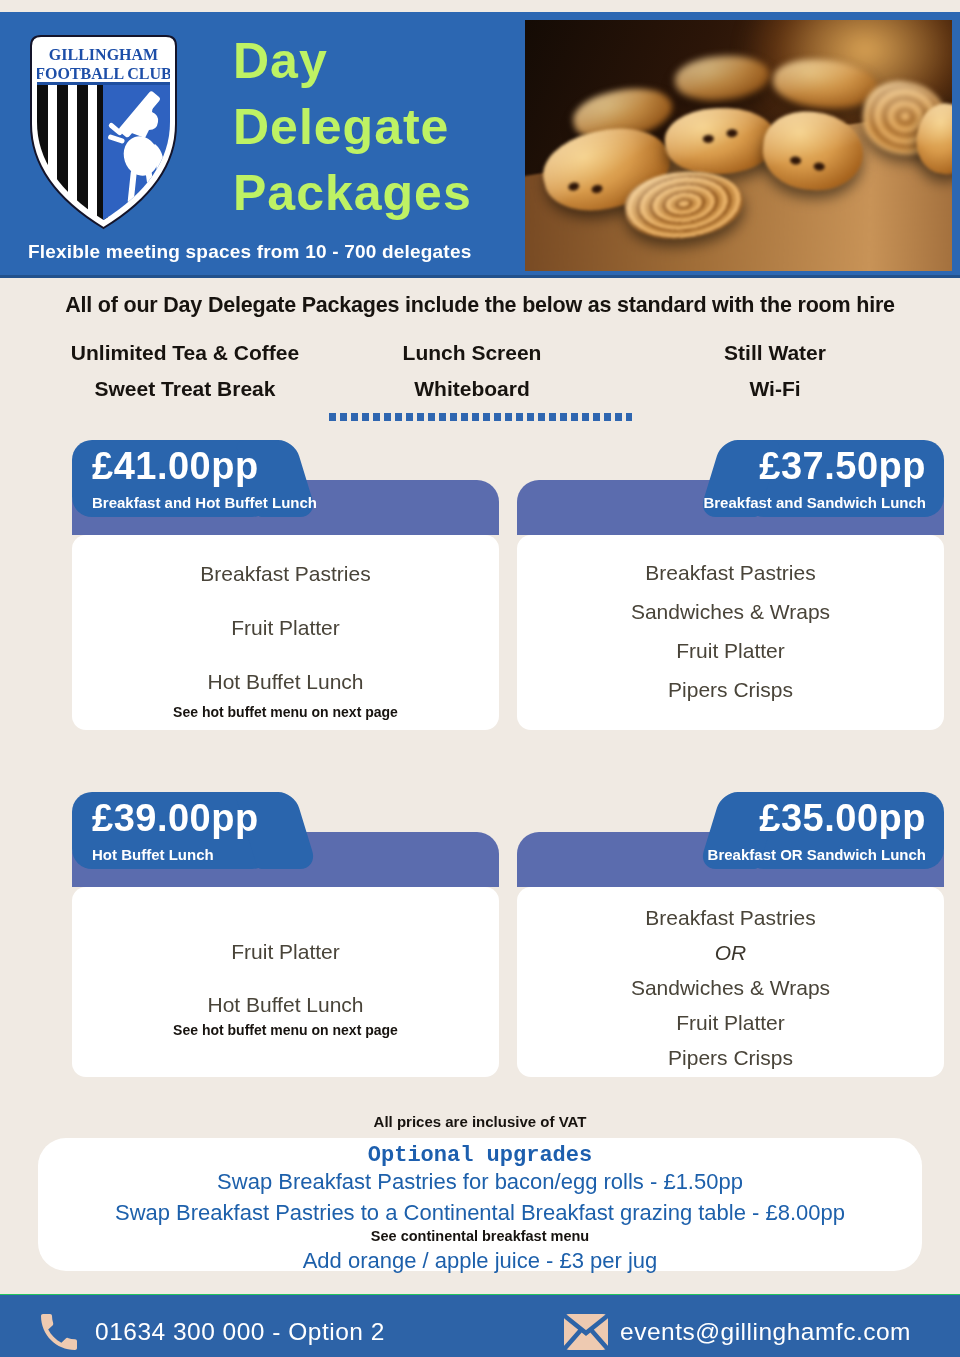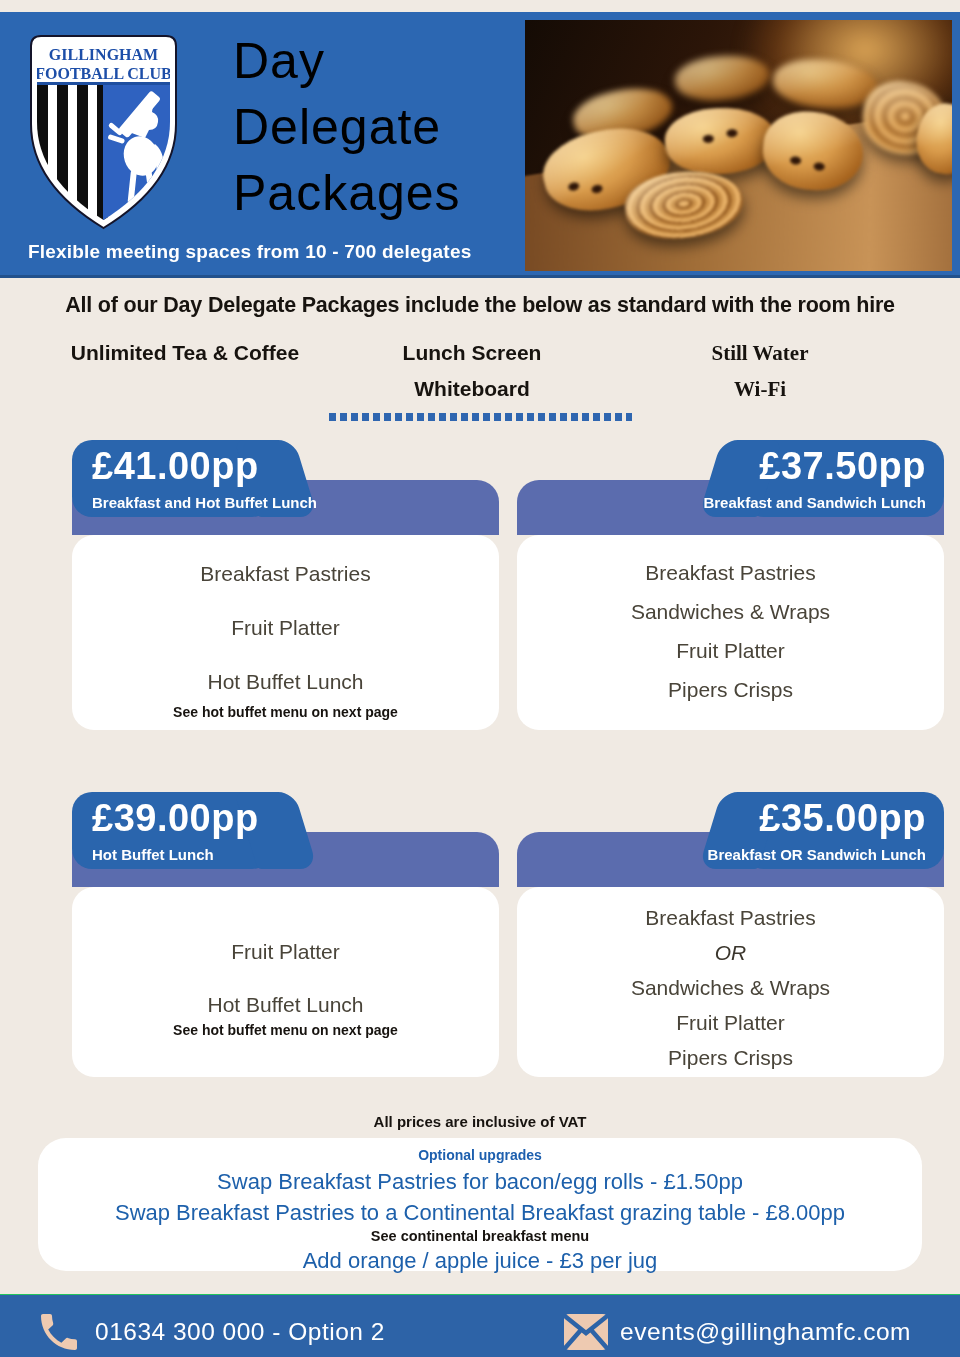--- a/index.html
+++ b/index.html
@@ -3,21 +3,21 @@
 <meta charset="utf-8">
 <style>
   * { margin:0; padding:0; box-sizing:border-box; }
   body { font-family:"Liberation Sans","DejaVu Sans",sans-serif; background:#f0eae3; }
   .page { position:relative; width:960px; height:1357px; background:#f0eae3; overflow:hidden;margin-top:12px; }
 
   
   .header { position:absolute; left:0; top:0; width:960px; height:266px;
             background:#2c67b2; border-bottom:3px solid #22518c; }
   .crest { position:absolute; left:25px; top:20px; width:157px; height:202px; }
-  .title { position:absolute; left:233px; top:16px; color:#000000; font-weight:normal;
+  .title { position:absolute; left:233px; top:16px; color:#bef264; font-weight:bold;
            font-size:50px; line-height:66px; letter-spacing:1px; }
   .tagline { position:absolute; left:28px; top:229px; color:#fff; font-weight:bold;
              font-size:19px; letter-spacing:.2px; }
 
   
   .photo { position:absolute; left:525px; top:8px; width:427px; height:251px; overflow:hidden;
            background:linear-gradient(115deg,#140b05 0%,#2b1508 35%,#3d200c 55%,#251206 100%); }
   .glow { position:absolute; left:180px; top:-90px; width:320px; height:240px; filter:blur(8px);
           background:radial-gradient(closest-side,rgba(250,190,100,.85),rgba(170,95,30,.35) 55%,transparent 78%); }
   .board { position:absolute; left:-40px; bottom:-110px; width:540px; height:240px;
@@ -31,21 +31,21 @@
   .swirl { background:repeating-radial-gradient(ellipse at 50% 48%,#e7b066 0 5px,#9c6226 5px 9px,#c98f47 9px 13px); }
   .choc { position:absolute; width:11px; height:8px; background:#2e1507; border-radius:50%; filter:blur(.6px); }
 
   
   .intro { position:absolute; left:0; top:281px; width:960px; text-align:center;
            font-size:21.5px; font-weight:bold; color:#17130f; letter-spacing:-.2px; }
   .feat { position:absolute; top:323px; text-align:center; font-size:21px; font-weight:bold;
           color:#17130f; line-height:36px; }
   .feat-0 { left:20px;  width:330px; }
   .feat-1 { left:347px; width:250px; }
-  .feat-2 { left:635px; width:250px;font-family:Liberation Serif, serif; }
+  .feat-2 { left:650px; width:250px; }
   .divider { position:absolute; left:329px; top:401px; width:303px; height:8px;
              background:repeating-linear-gradient(90deg,#2f66b0 0 7px,transparent 7px 11px); }
 
   
   .card { position:absolute; width:427px; }
   .band { position:absolute; left:0; right:0; top:40px; height:55px; background:#5b6cae;
           border-radius:22px 22px 0 0; }
   .tab { position:absolute; top:0; height:77px; width:200px; background:#2a65ad;
          border-radius:20px; z-index:2; }
   .tab::after { content:""; position:absolute; top:0; height:100%; width:60px;
@@ -53,38 +53,38 @@
   .tab-l { left:0; }
   .tab-l::after { right:-34px; transform:skewX(17deg); border-radius:10px 16px 18px 4px; }
   .tab-r { right:0; }
   .tab-r::after { left:-34px; transform:skewX(-17deg); border-radius:16px 10px 4px 18px; }
   .price { position:absolute; top:3px; width:max-content; color:#fff; font-weight:bold;
            font-size:38px; line-height:46px; letter-spacing:.5px; }
   .subtt { position:absolute; top:54px; width:max-content; color:#fff; font-weight:bold;
            font-size:15px; }
   .tab-l .price { left:20px; } .tab-l .subtt { left:20px; }
   .tab-r .price { right:18px; } .tab-r .subtt { right:18px; }
-  .cardbody { position:absolute; left:0; right:0; top:95px; background:#fff; border-radius:22px;
+  .cardbody { position:absolute; left:0; right:0; top:95px; background:#fff; border-radius:14px;
            display:flex; flex-direction:column; align-items:center; z-index:1; }
   .item { font-size:21px; line-height:26px; color:#494439; }
   .or-item { font-size:21px; line-height:26px; font-weight:normal; font-style:italic; color:#3a352c; }
   .note { font-size:14px; font-weight:bold; color:#17130f; }
   .body-0 { height:195px; padding-top:26px; gap:28px; }
   .body-1 { height:195px; padding-top:25px; gap:13px; }
   .body-2 { height:190px; padding-top:52px; gap:27px; }
   .body-3 { height:190px; padding-top:18px; gap:9px; }
   .body-0 .note { margin-top:-19px; }
   .body-2 .note { margin-top:-23px; }
 
   
   .vat-note { position:absolute; left:0; top:1101px; width:960px; text-align:center;
               font-size:15px; font-weight:bold; color:#17130f; }
   .upgrades { position:absolute; left:38px; top:1126px; width:884px; height:133px;
               background:#fff; border-radius:28px; text-align:center; padding-top:7px; }
-  .up-head { font-size:14px; font-weight:bold; color:#1d5fae; line-height:21px; }
+  .up-head { font-size:22px; font-weight:bold; color:#1d5fae; line-height:21px;font-family:Liberation Mono, monospace; }
   .up-line { font-size:22px; color:#1d60ab; line-height:31px; }
   .up-note { font-size:14.5px; font-weight:bold; color:#17130f; line-height:17px; }
 
   
   .footer { position:absolute; left:0; top:1282px; width:960px; height:75px;
             background:#2d63a7; border-top:1px solid #22c55e; }
   .f-icon { position:absolute; }
   .f-text { position:absolute; color:#fff; font-size:24.5px; letter-spacing:.5px; top:23px; }
   .phone-text { left:95px; }
   .email-text { left:620px; }
@@ -159,20 +159,21 @@
       </div>
       <div class="pa swirl" style="left:100px;top:152px;width:118px;height:66px;transform:rotate(-7deg);"></div>
       <div class="pa" style="left:392px;top:84px;width:60px;height:70px;transform:rotate(10deg);"></div>
     </div>
   </div>
 
   <div class="intro">All of our Day Delegate Packages include the below as standard with the room hire</div>
 
   <div class="feat feat-0">
     <div>Unlimited Tea &amp; Coffee</div>
+    <div>Sweet Treat Break</div>
   </div>
   <div class="feat feat-1">
     <div>Lunch Screen</div>
     <div>Whiteboard</div>
   </div>
   <div class="feat feat-2">
     <div>Still Water</div>
     <div>Wi-Fi</div>
   </div>
   <div class="divider"></div>

